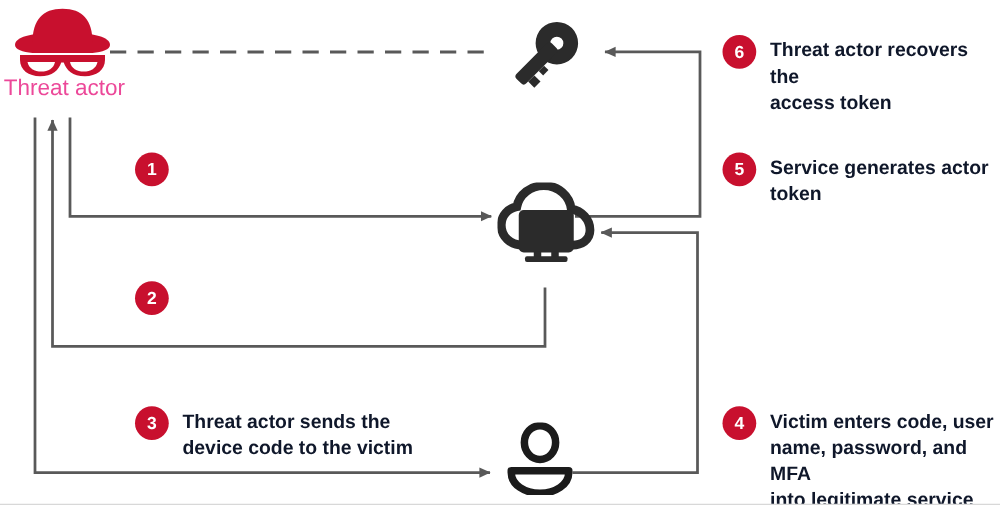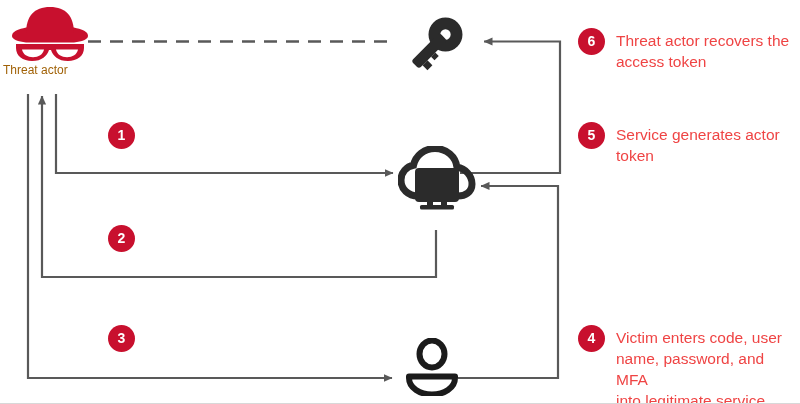--- a/index.html
+++ b/index.html
@@ -45,36 +45,36 @@
     color: #ffffff;
     font-size: 14px;
     line-height: 27px;
     text-align: center;
     font-weight: 600;
     letter-spacing: 0;
   }
   .step-text {
     font-size: 15.5px;
     line-height: 21px;
-    color: #ef4444;
-    font-weight: 400;
+    color: #0f172a;
+    font-weight: 700;
     max-width: 195px;
     padding-top: 2px;
     white-space: pre-line;
   }
   .step-text.wide {
     max-width: 205px;
   }
   .actor-label {
     position: absolute;
     left: 3px;
     top: 60px;
-    font-size: 12px;
+    font-size: 18px;
     line-height: 20px;
-    color: #a16207;
+    color: #ec4899;
     font-weight: 400;
   }
 </style>
 </head>
 <body>
 
 <div id="diagram">
 
   <svg id="wires" viewBox="0 0 800 404">
     <defs>
@@ -162,20 +162,22 @@
   <div class="step" style="left:108px; top:122px;">
     <div class="badge">1</div>
   </div>
 
   <div class="step" style="left:108px; top:225px;">
     <div class="badge">2</div>
   </div>
 
   <div class="step" style="left:108px; top:325px;">
     <div class="badge">3</div>
+    <div class="step-text">Threat actor sends the
+device code to the victim</div>
   </div>
 
   <div class="step" style="left:578px; top:325px;">
     <div class="badge">4</div>
     <div class="step-text wide">Victim enters code, user
 name, password, and MFA
 into legitimate service</div>
   </div>
 
   <div class="step" style="left:578px; top:122px;">

